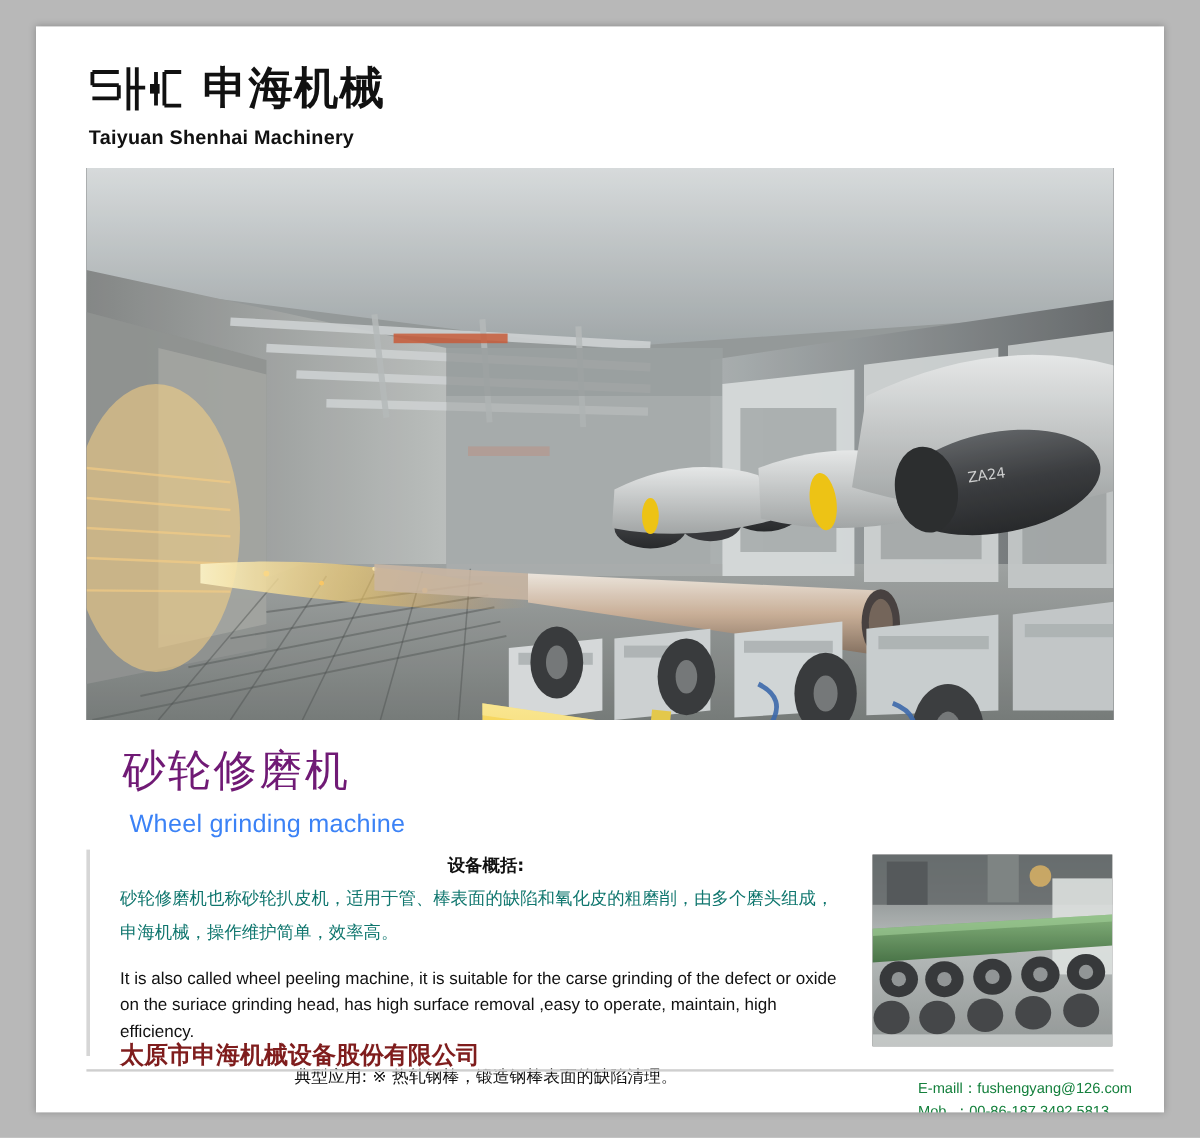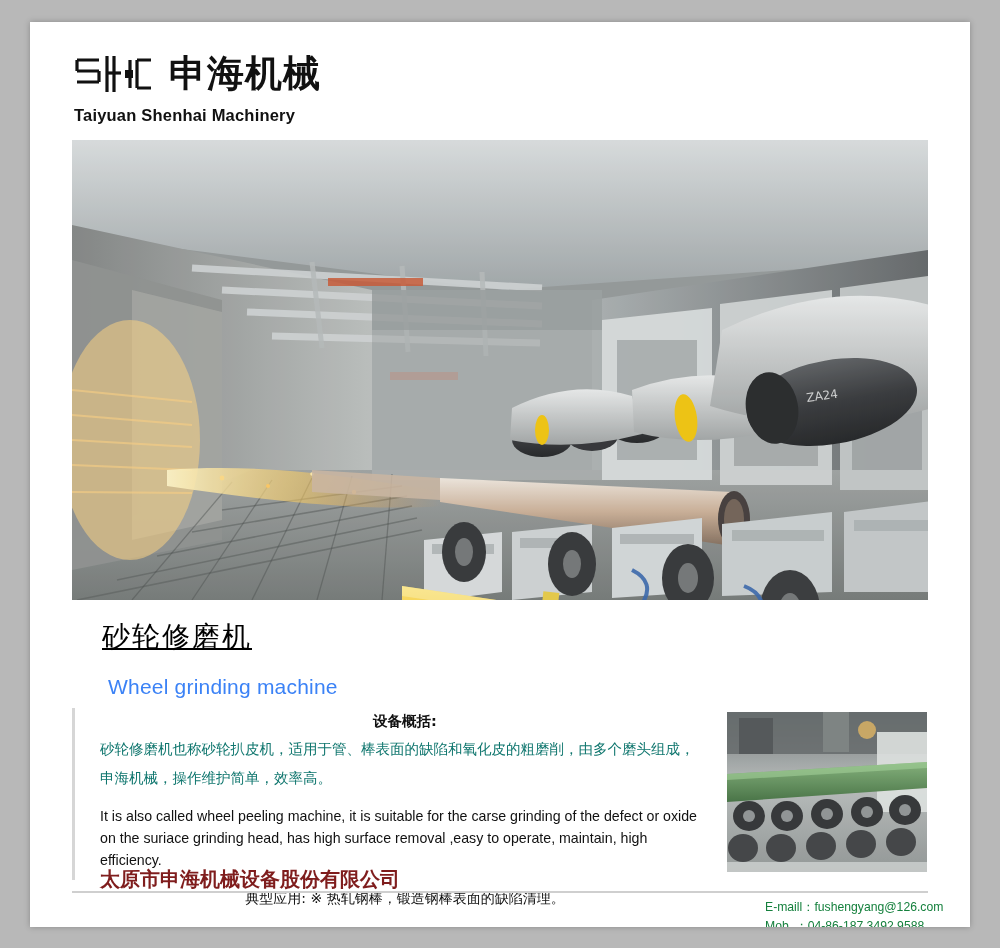--- a/index.html
+++ b/index.html
@@ -76,25 +76,24 @@
   }
   .hero-scene { position: absolute; inset: 0; }
   .hero svg { position:absolute; inset:0; display:block; }
 
   
   .title-cn {
     position: absolute;
     left: 72px;
     top: 596px;
     font-family: "DejaVu Sans", sans-serif;
-    font-size: 28px;
-    color: #000000;
+    font-size: 36px;
+    color: #701a75;
     letter-spacing: 2px;
     white-space: nowrap;
-    text-decoration: underline;
   }
   .title-en {
     position: absolute;
     left: 78px;
     top: 653px;
     font-family: "Liberation Sans", sans-serif;
     font-size: 21px;
     color: #3b82f6;
     letter-spacing: 0.2px;
     white-space: nowrap;
@@ -465,17 +464,17 @@
   </div>
 
   <div class="footer-rule"></div>
   <div class="company-cn">太原市申海机械设备股份有限公司</div>
 
   <div class="contact">
     <div>
       <span>E-maill：</span><span>fushengyang@126.com</span>
     </div>
     <div>
-      <span>Mob. ：</span><span>04-86-187 3492 9588</span>
+      <span>Mob. ：</span><span>00-86-187 3492 5813</span>
     </div>
   </div>
 
 </div>
 
 </body></html>

